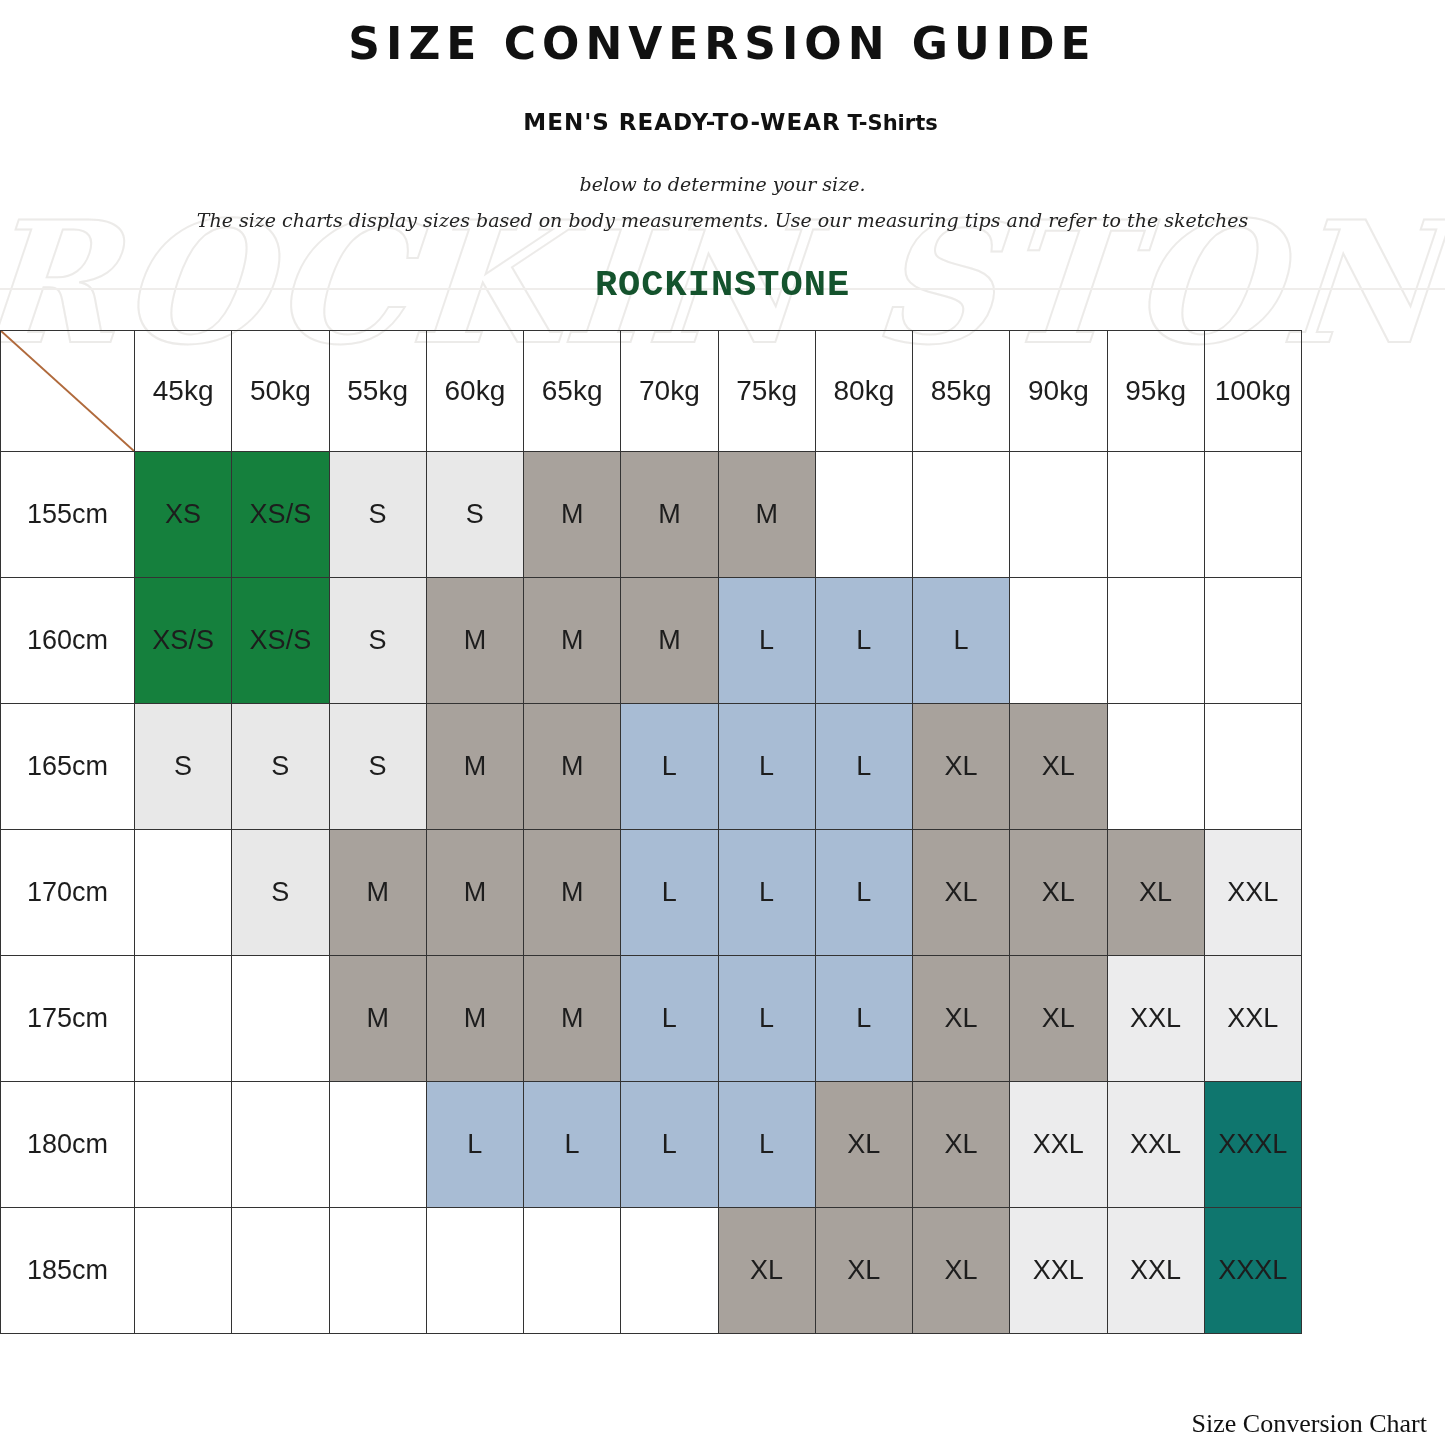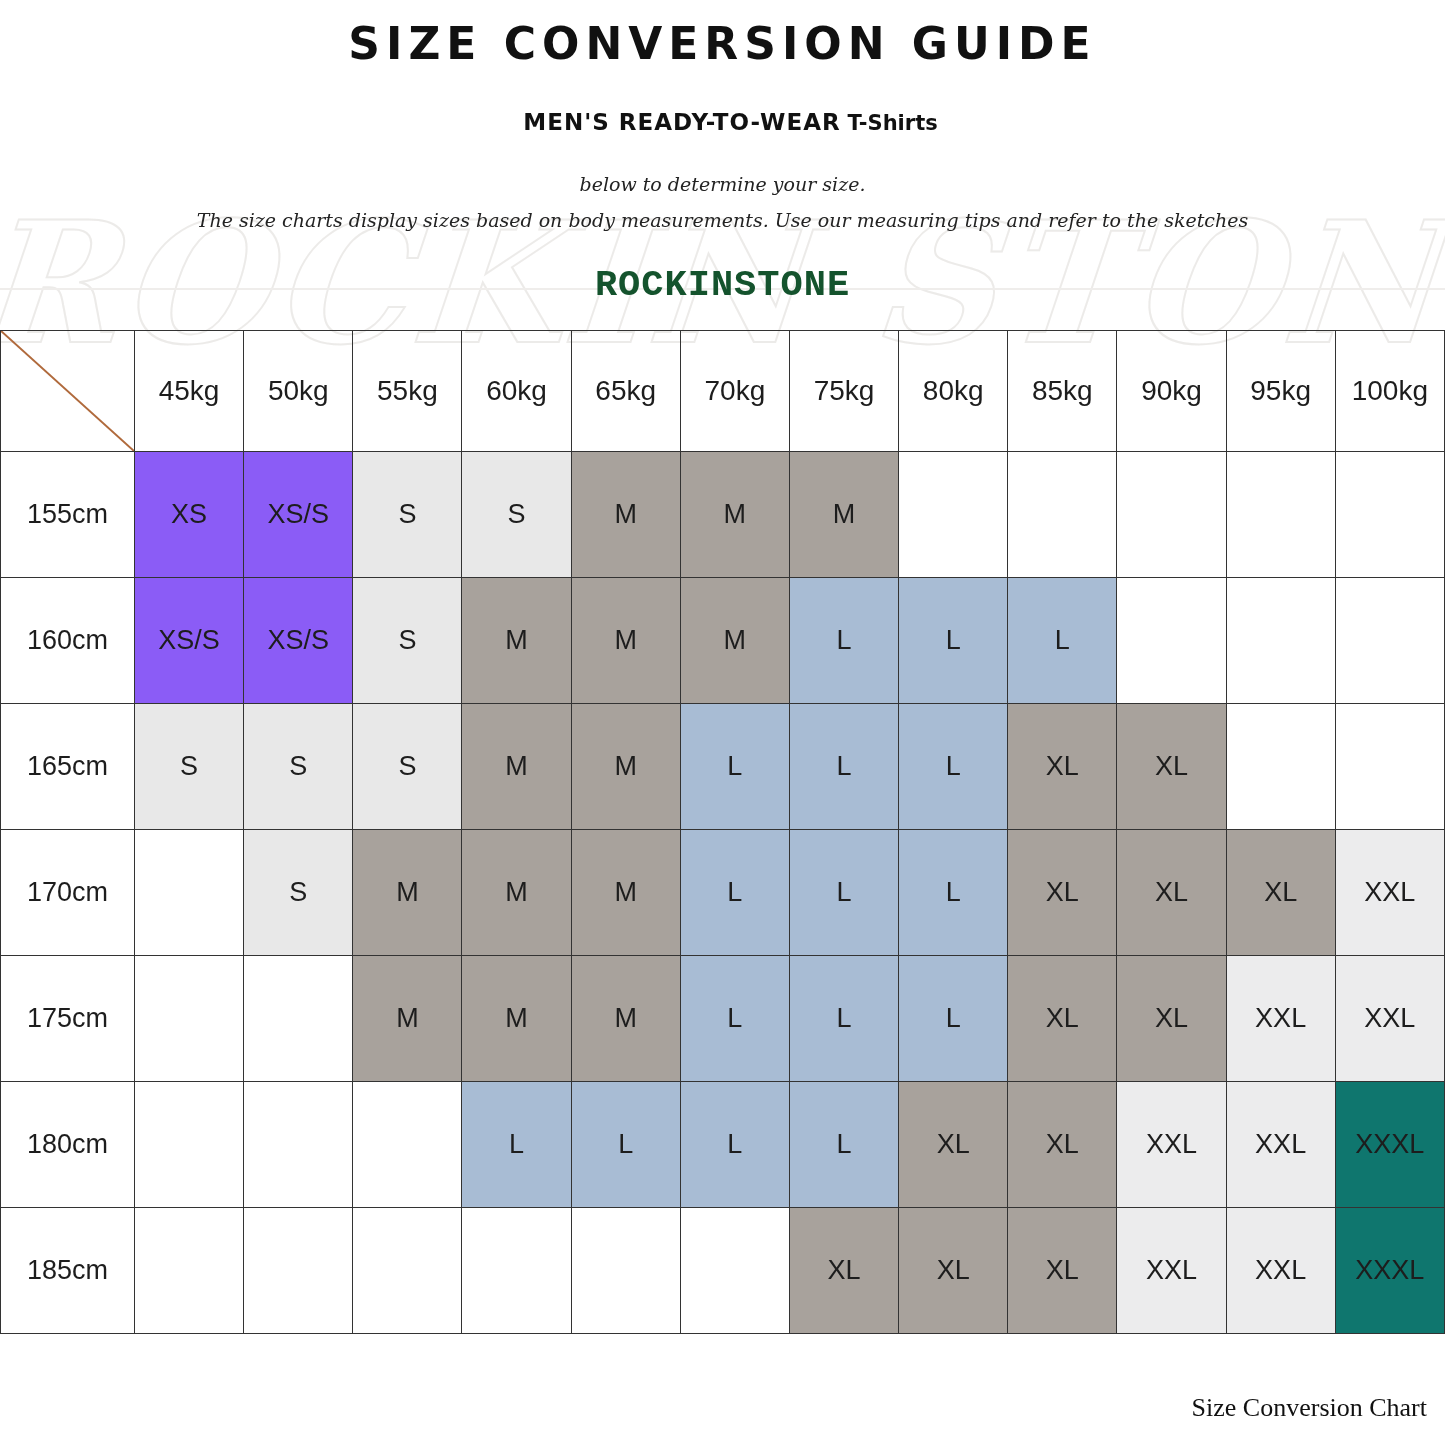--- a/index.html
+++ b/index.html
@@ -100,21 +100,21 @@
   }
 
   
   .table-wrap {
     position: relative;
     z-index: 2;
     margin-top: 24px;
   }
   table.size-table {
     border-collapse: collapse;
-    width: 1445px;
+    width: 1302px;
     table-layout: fixed;
   }
   table.size-table td, table.size-table th {
     border: 1px solid #333;
     text-align: center;
     font-size: 27px;
     font-weight: normal;
     color: #1d1d1d;
     height: 125px;
     padding: 0;
@@ -132,33 +132,33 @@
     position: absolute;
     left: 0;
     top: 0;
     width: 100%;
     height: 100%;
   }
   .rowhead {
     width: 133px;
   }
   .c-none { background: #ffffff; }
-  .c-xs   { background: #8b5cf6; }
+  .c-xs   { background: #15803d; }
   .c-s    { background: #e8e8e8; }
   .c-m    { background: #a8a29c; }
   .c-l    { background: #a8bcd4; }
   .c-xl   { background: #a8a29c; }
   .c-xxl  { background: #ececed; }
   .c-xxxl { background: #0f766e; }
 
   
   .footer {
     position: absolute;
     right: 18px;
-    bottom: 22px;
+    bottom: 6px;
     font-family: "Liberation Serif", serif;
     font-size: 26px;
     color: #111;
     z-index: 3;
   }
 </style>
 </head>
 <body>
 
 <div class="watermark">

